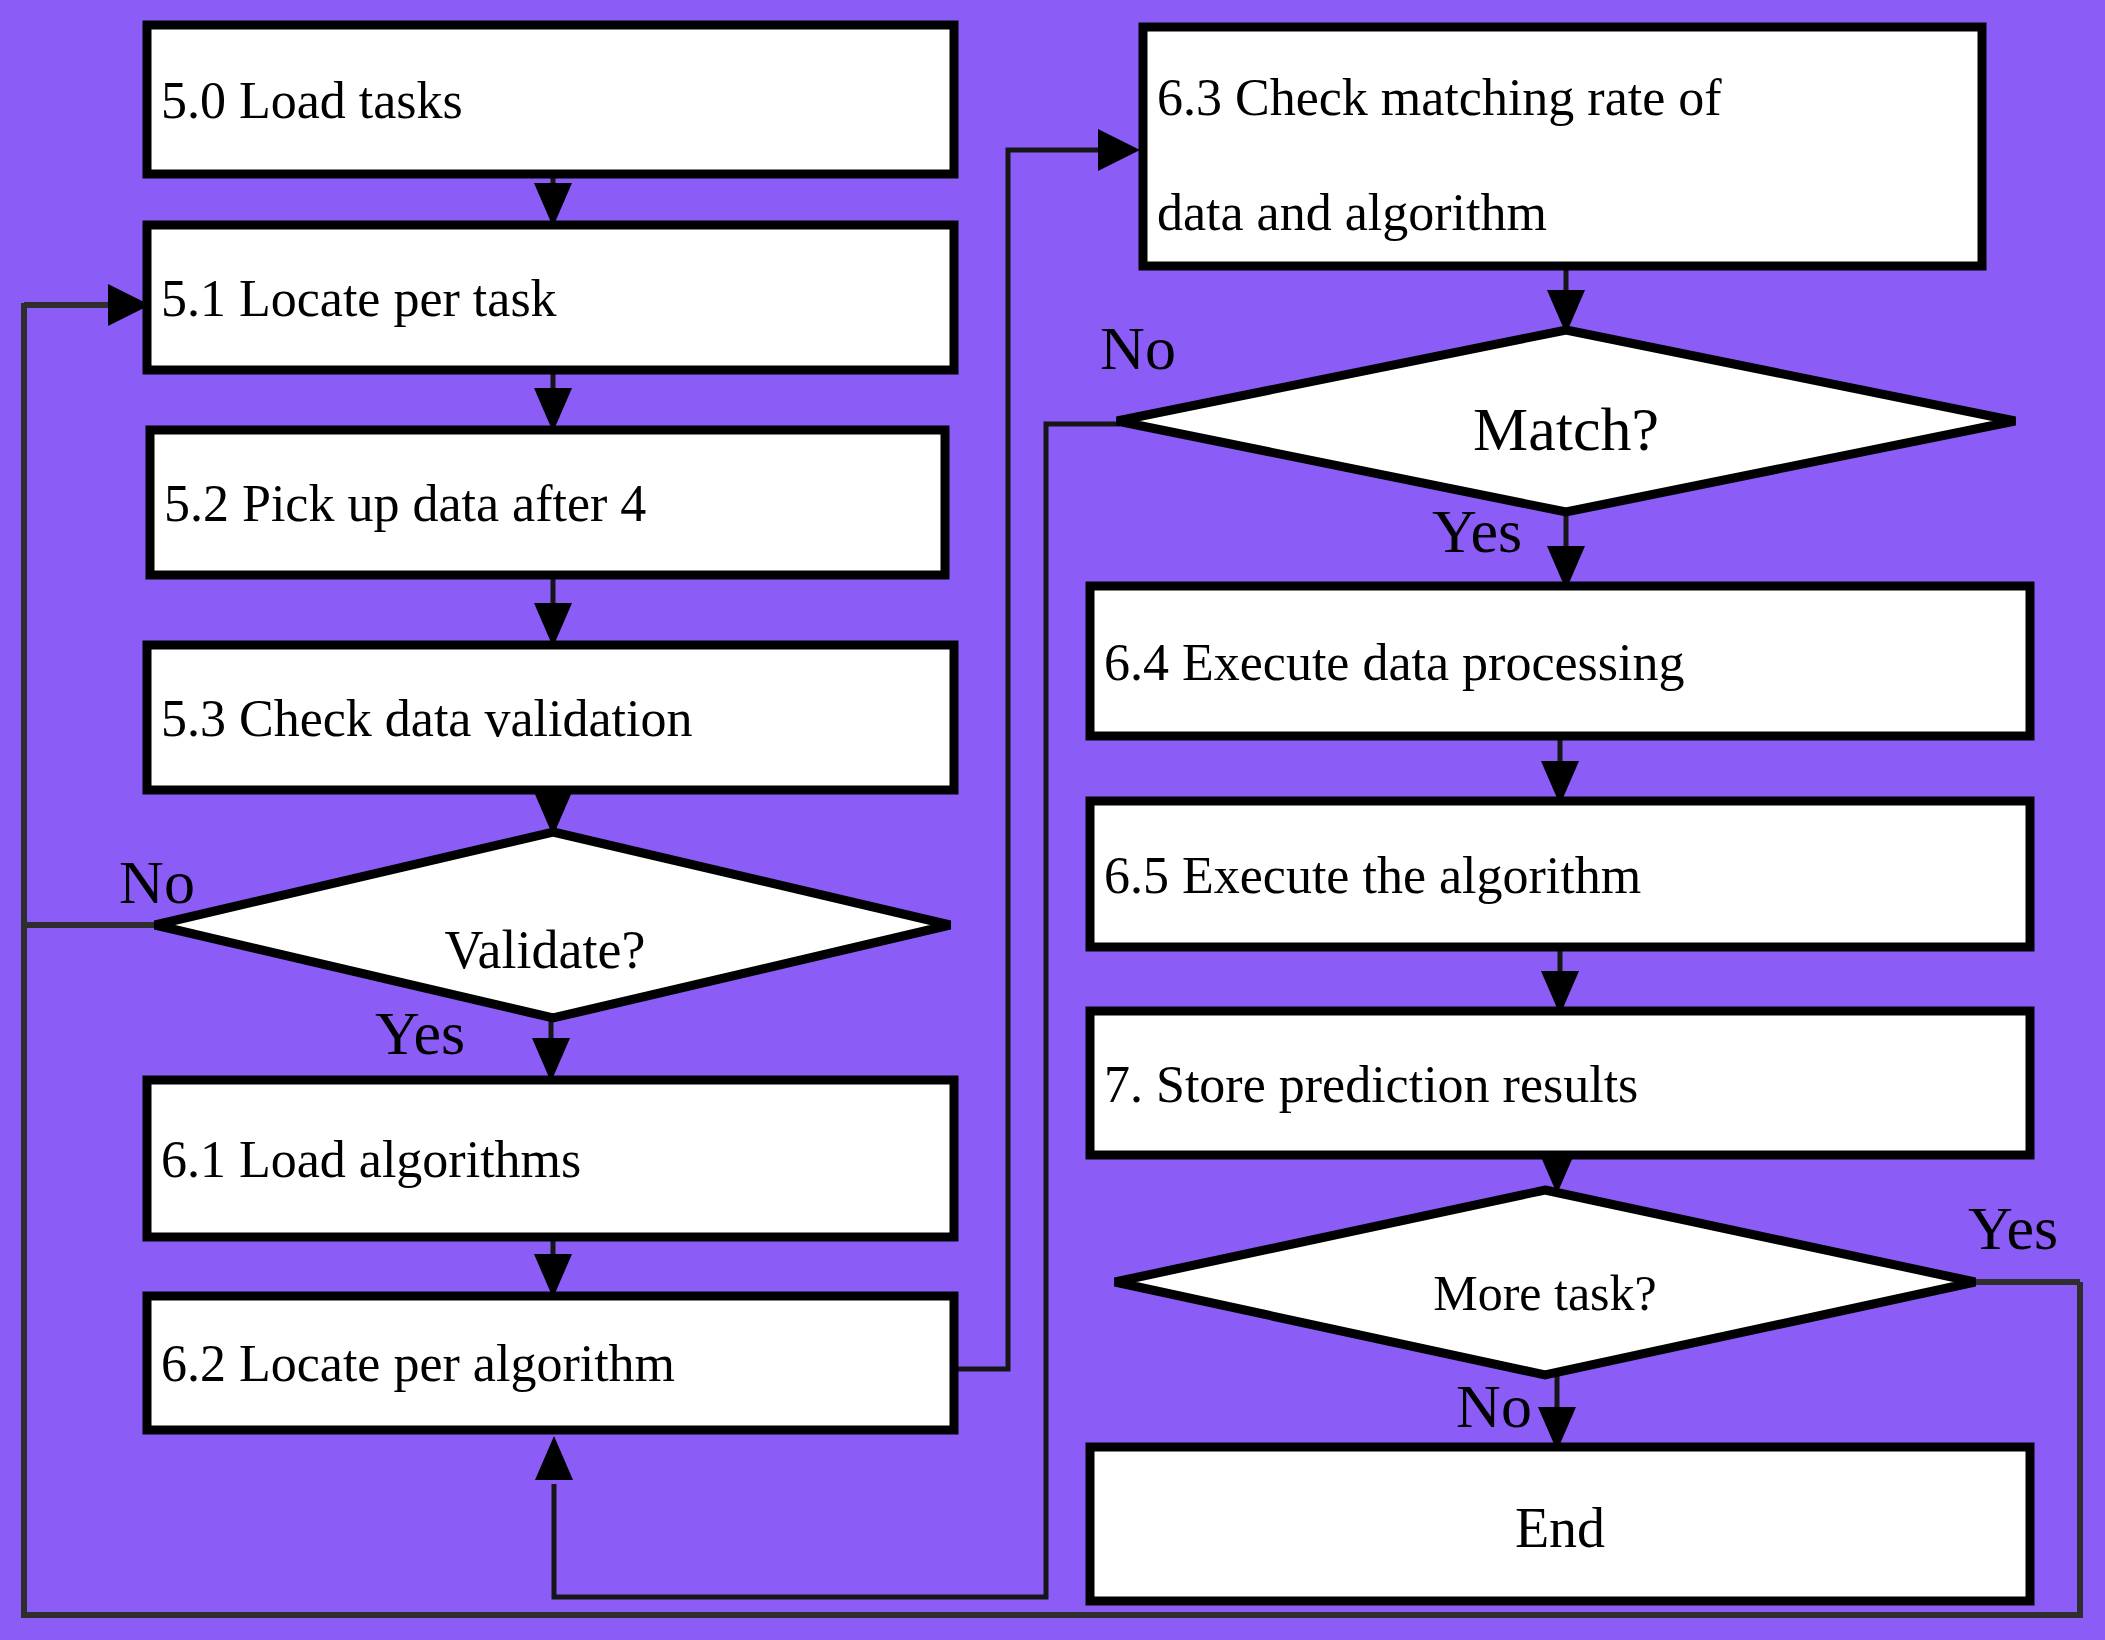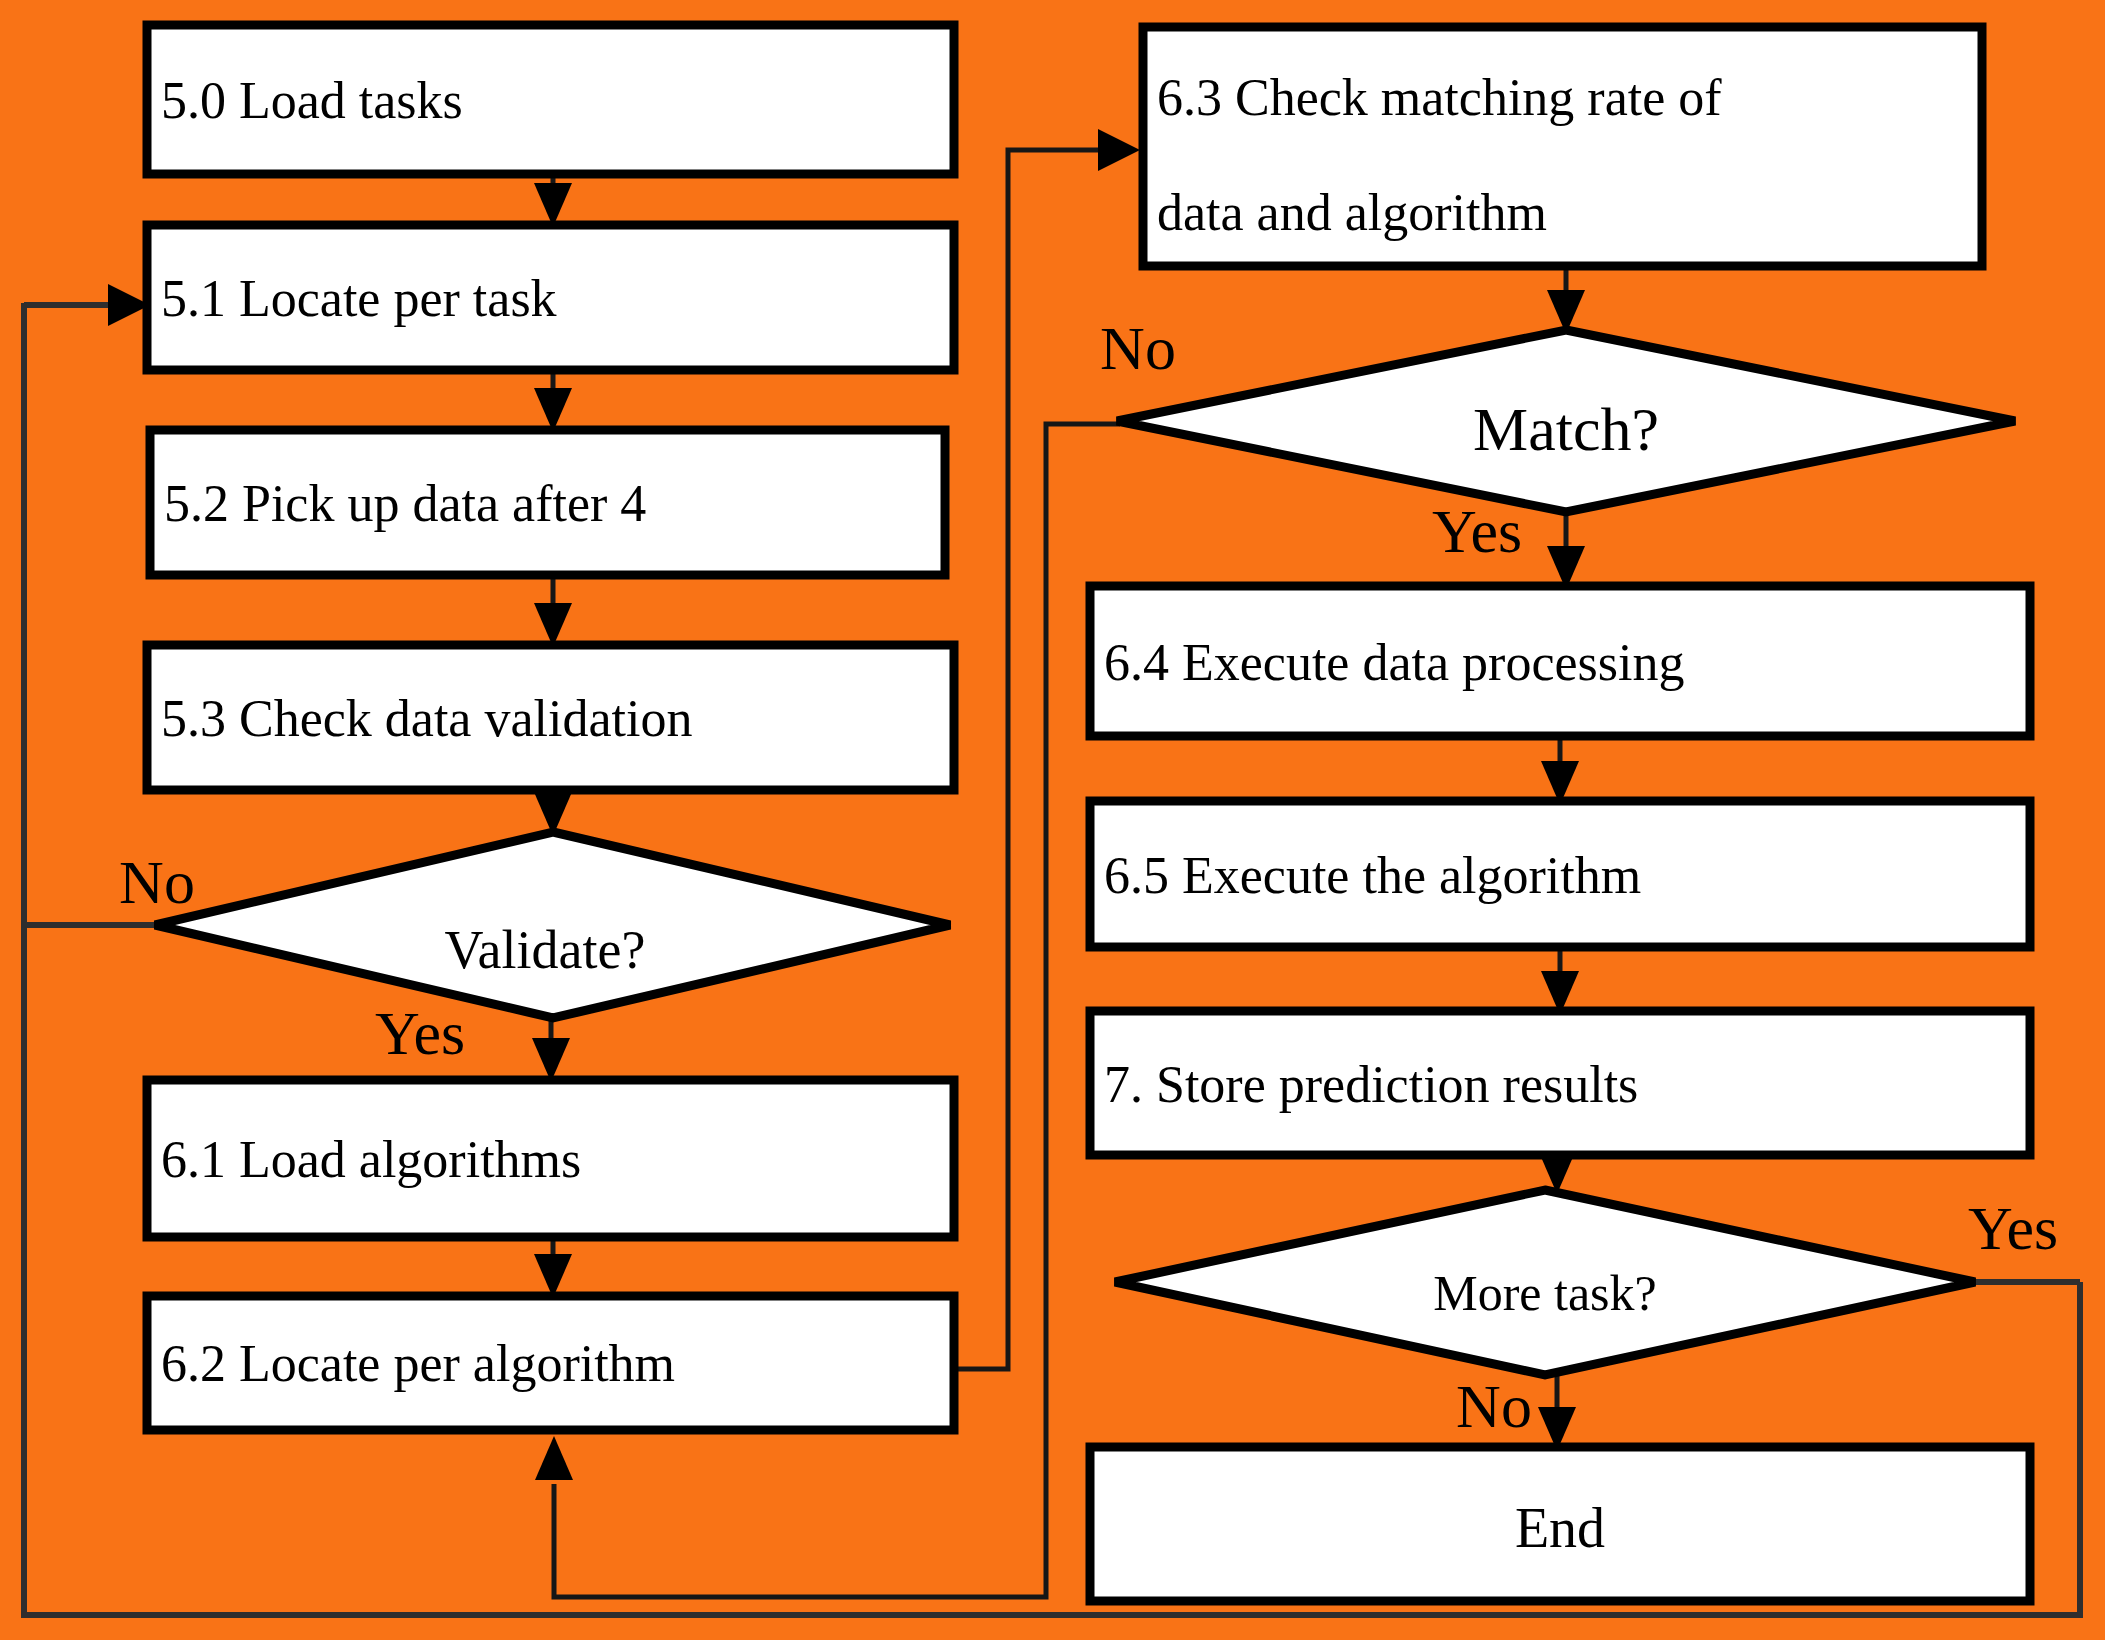--- a/index.html
+++ b/index.html
@@ -1,16 +1,16 @@
 <!DOCTYPE html>
 <html><head>
 <meta charset="utf-8">
 <style>
   html,body{margin:0;padding:0;background:#ffffff;}
-  .stage{position:relative;width:2105px;height:1640px;background:#f97316;}
+  .stage{position:relative;width:2105px;height:1640px;background:#8b5cf6;}
   svg{display:block;}
   .box{fill:#ffffff;stroke:#000000;stroke-width:9;}
   .diamond{fill:#ffffff;stroke:#000000;stroke-width:9;stroke-linejoin:miter;}
   .conn{stroke:#161616;stroke-width:5;fill:none;}
   .rail{stroke:#2e2e2e;stroke-width:6;fill:none;}
   .head{fill:#000000;stroke:none;}
   text{
     font-family:"Liberation Serif","DejaVu Serif",serif;
     fill:#000000;
   }

